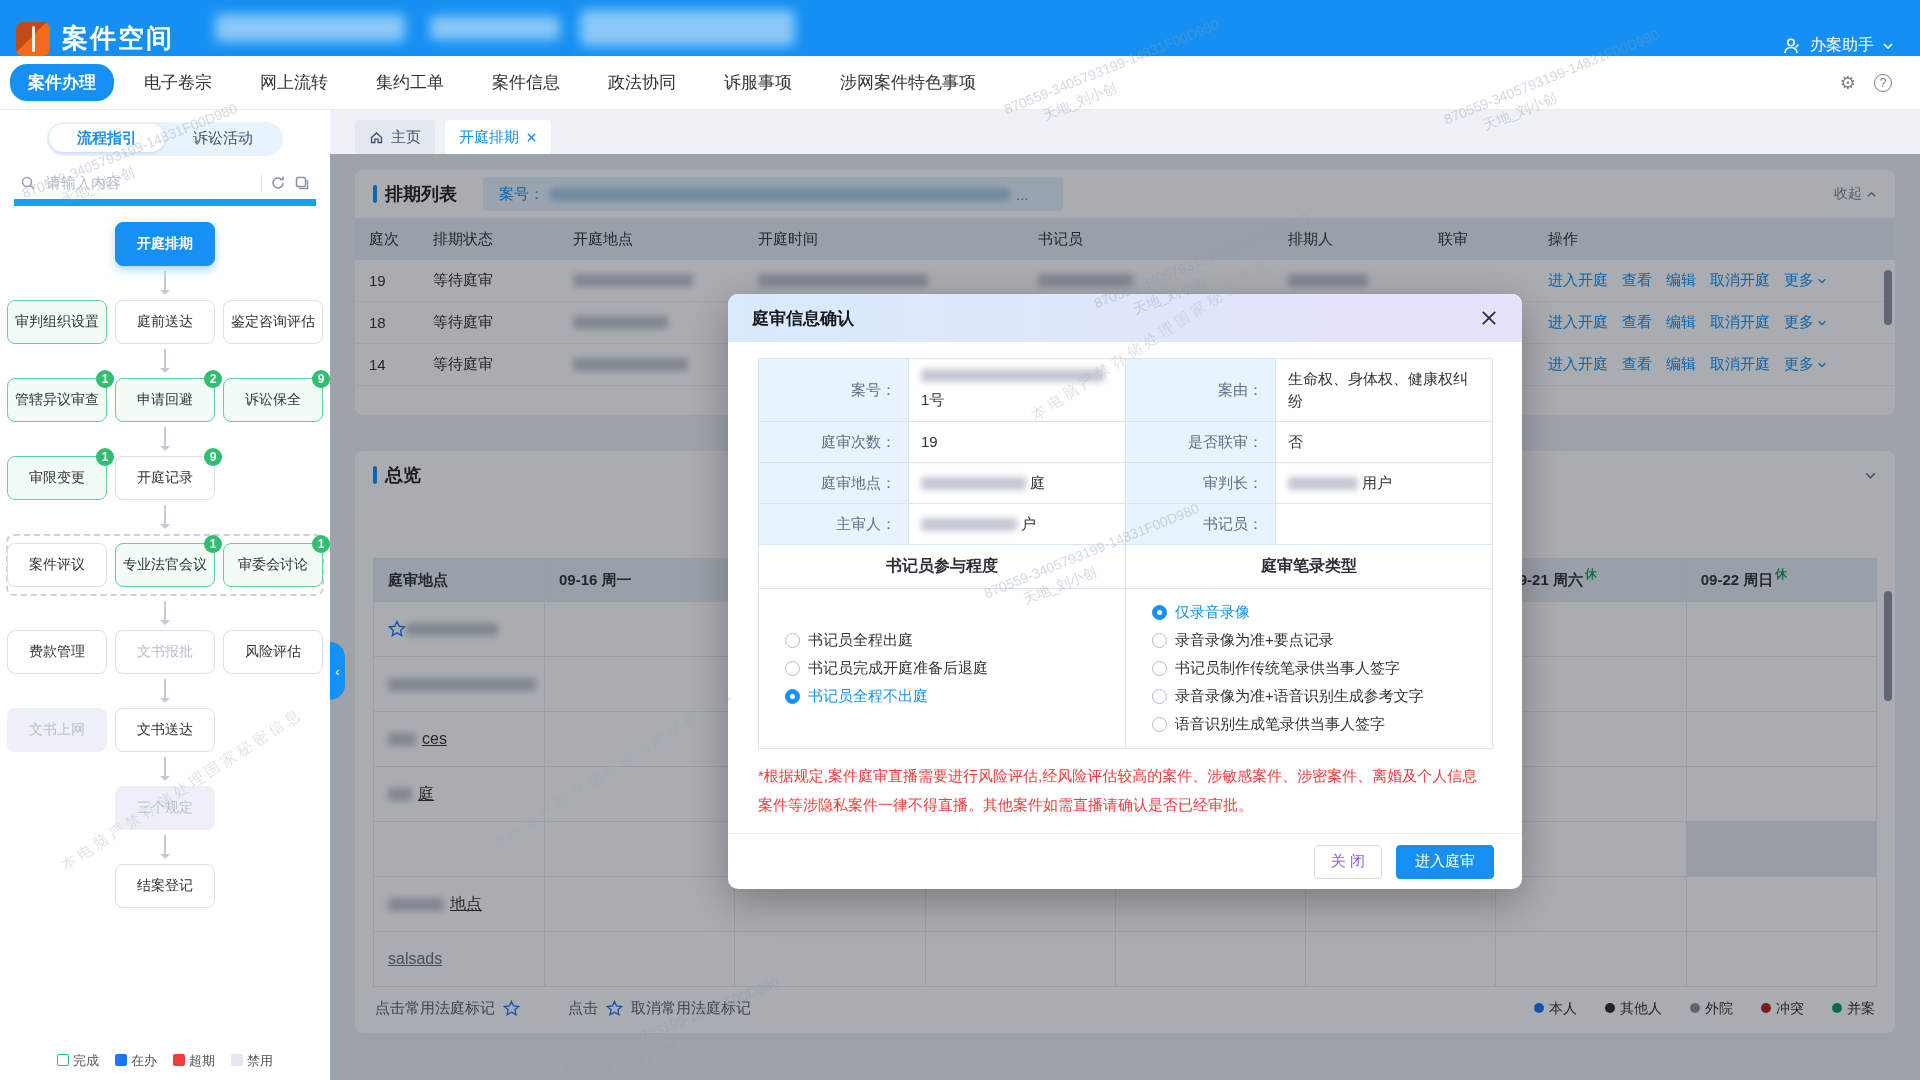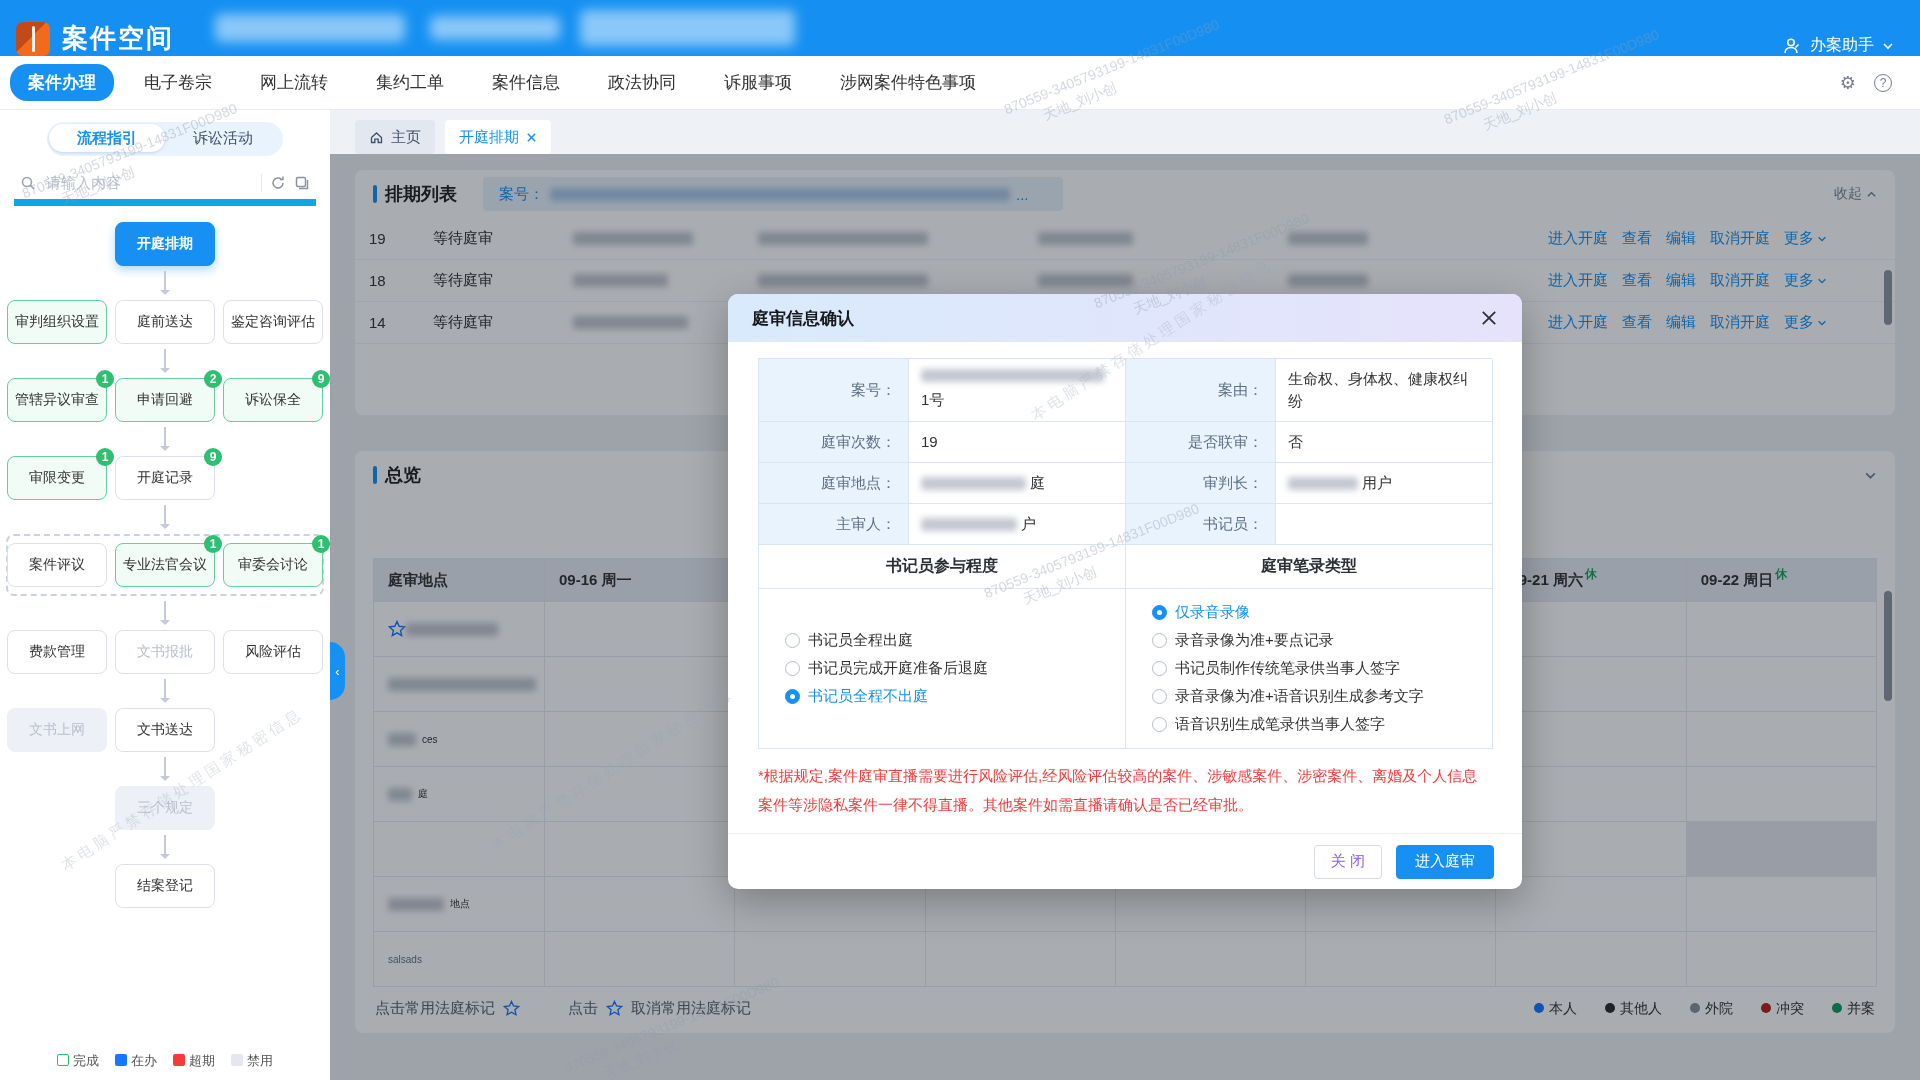--- a/index.html
+++ b/index.html
@@ -86,21 +86,21 @@
   .datelabel { font-size:15px; color:#333; margin-right:12px; white-space:nowrap; }
   .dateinput { width:230px; height:36px; border:1px solid #d9dde5; border-radius:4px; display:flex; align-items:center; padding:0 10px; gap:8px; color:#333; font-size:15px; background:#fff; cursor:pointer; }
   .tb-right { margin-left:auto; display:flex; gap:16px; align-items:center; }
   .btn { height:36px; padding:0 18px; border:1px solid #d6dae2; border-radius:4px; background:#fff; font-size:15px; color:#333; display:flex; align-items:center; cursor:pointer; white-space:nowrap; }
   .btn.addp { background:#2c70d9; border-color:#2c70d9; color:#fff; gap:3px; font-weight:bold; }
   .cal { margin:0 18px; border:1px solid #e6eaf0; background:#e6eaf0; display:flex; flex-direction:column; gap:1px; }
   .cal-row { display:grid; grid-template-columns:170px repeat(7,1fr); gap:1px; }
   .cal-row > div { background:#fff; display:flex; align-items:center; padding-left:14px; }
   .cal-row.head > div { background:#e8edf4; height:42px; font-weight:bold; font-size:15px; color:#333; }
   .cal-row.body > div { height:54px; }
-  .roomtxt { font-size:10px; color:#333; margin-left:6px; }
+  .roomtxt { font-size:16px; color:#333; margin-left:6px;text-decoration:underline; }
   .rest { color:#18a058; font-size:12px; position:relative; top:-6px; margin-left:2px; font-weight:bold; }
   .notes { display:flex; align-items:center; padding:12px 20px 0; font-size:15px; color:#5a6270;font-family:Liberation Serif, serif; }
   .notes .star { margin:0 8px; }
   .dotleg { margin-left:auto; display:flex; gap:28px; align-items:center; font-size:14px; color:#333; }
   .dot { width:10px; height:10px; border-radius:50%; display:inline-block; margin-right:5px; }
 
   .dim { position:absolute; inset:0; background:rgba(10,16,28,.35); z-index:40; border-radius:0; }
   .edge-handle { position:absolute; left:330px; top:642px; width:15px; height:58px; background:#1691f3;
                  border-radius:0 30px 30px 0; z-index:45; display:flex; align-items:center; justify-content:center;
                  color:#fff; font-size:13px; cursor:pointer; }
@@ -309,20 +309,30 @@
               <span class="blob blue" style="width:460px"></span>
               <span>...</span>
             </div>
             <div class="collapse">
               <span>收起</span>
               <svg width="11" height="11" viewBox="0 0 12 12" fill="none" stroke="#7c8595" stroke-width="1.6">
                   <polyline points="2,8 6,4 10,8"></polyline>
                 </svg>
             </div>
           </div>
+          <div class="thead">
+            <div class="c c1">庭次</div>
+            <div class="c c2">排期状态</div>
+            <div class="c c3">开庭地点</div>
+            <div class="c c4">开庭时间</div>
+            <div class="c c5">书记员</div>
+            <div class="c c6">排期人</div>
+            <div class="c c7">联审</div>
+            <div class="c c8">操作</div>
+          </div>
           <div class="trow">
             <div class="c c1">19</div>
             <div class="c c2">等待庭审</div>
             <div class="c c3">
                 <span class="blob" style="width:120px"></span>
               </div>
             <div class="c c4">
                 <span class="blob" style="width:170px"></span>
               </div>
             <div class="c c5">

